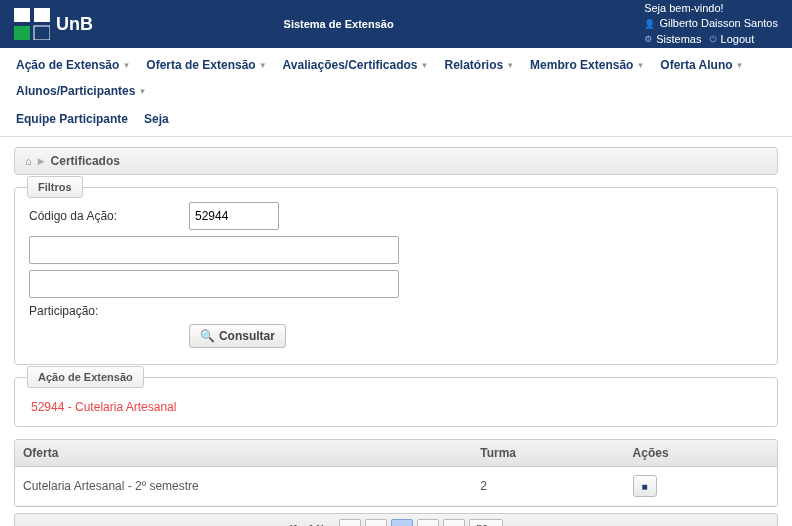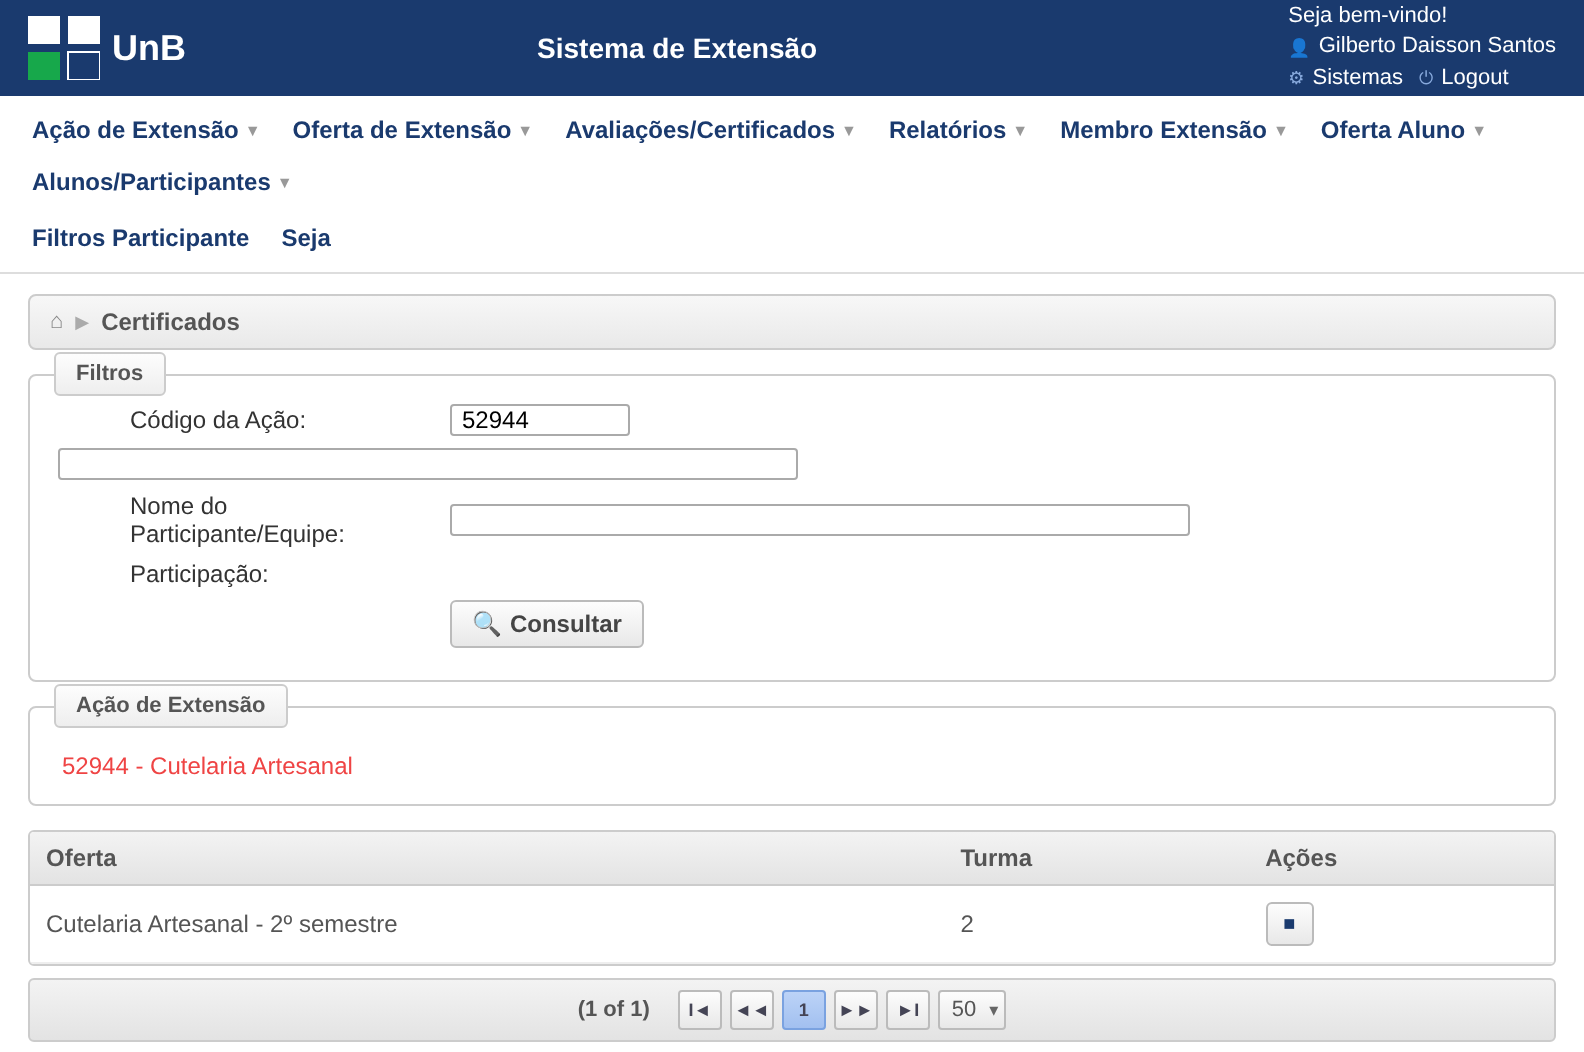--- a/index.html
+++ b/index.html
@@ -3,21 +3,21 @@
   <meta charset="utf-8">
   <style>
     * { box-sizing: border-box; margin: 0; padding: 0; }
     body { font-family: Arial, sans-serif; font-size: 12px; background: #fff; width: 792px; }
     
     
     .header { background: #1a3a6e; color: white; display: flex; align-items: center; padding: 8px 14px; height: 48px; }
     .logo-box { display: flex; align-items: center; gap: 6px; text-align: right; }
     .logo-svg { width: 36px; height: 32px; }
     .logo-text { font-size: 18px; font-weight: bold; }
-    .header-title { flex: 1; text-align: center; font-size: 14px; font-weight: bold; margin-left: -60px; }
+    .header-title { flex: 1; text-align: center; font-size: 11px; font-weight: bold; margin-left: -60px; }
     .user-info { font-size: 11px; line-height: 1.4; }
     .user-line { display: flex; align-items: center; gap: 4px; }
     .mini-icon { font-size: 9px; color: #88aadd; }
     .user-link { color: white; cursor: pointer; }
 
     
     .nav { background: #fff; border-bottom: 1px solid #ddd; padding: 6px 10px; }
     .nav-row { display: flex; flex-wrap: wrap; gap: 4px; }
     .nav-item { color: #1a3a6e; font-size: 12px; font-weight: bold; padding: 4px 6px; cursor: pointer; display: inline-flex; align-items: center; gap: 3px; }
     .nav-item .caret { font-size: 8px; color: #999; }
@@ -27,22 +27,22 @@
     
     .breadcrumb-bar { background: linear-gradient(#f7f7f7,#e9e9e9); border: 1px solid #ccc; border-radius: 4px; padding: 6px 10px; margin-bottom: 12px; display: flex; align-items: center; gap: 6px; color: #555; }
     .home-icon { font-size: 11px; color: #888; }
     .crumb-sep { color: #aaa; font-size: 9px; }
     .crumb-text { font-weight: bold; }
 
     .fieldset { border: 1px solid #ccc; border-radius: 4px; padding: 14px 14px 10px; margin-bottom: 12px; position: relative; }
     .legend { position: absolute; top: -12px; left: 12px; background: linear-gradient(#fdfdfd,#eee); border: 1px solid #ccc; border-radius: 3px; padding: 4px 10px; font-size: 11px; color: #555; font-weight: bold; }
     
     .form-row { display: flex; align-items: center; margin: 6px 0; gap: 10px; }
-    .form-label { width: 150px; color: #333; font-size: 12px; margin-left: 36px; }
-    .text-input { border: 1px solid #aaa; border-radius: 2px; padding: 3px 5px; font-size: 12px; height: 16px; }
+    .form-label { width: 150px; color: #333; font-size: 12px; }
+    .text-input { border: 1px solid #aaa; border-radius: 2px; padding: 3px 5px; font-size: 12px; height: 28px; }
     .w-small { width: 90px; }
     .w-large { width: 370px; }
     
     .radio-wrap { display: inline-flex; align-items: center; gap: 4px; margin-right: 12px; }
     
     .button { background: linear-gradient(#fdfdfd,#e8e8e8); border: 1px solid #bbb; border-radius: 3px; padding: 4px 10px; font-size: 12px; cursor: pointer; display: inline-flex; align-items: center; gap: 4px; color: #444; font-weight: bold; }
     
     .action-text { padding: 6px 2px 2px; color: #ef4444; }
 
     
@@ -116,21 +116,21 @@
     <span class="nav-item">
         <span>Oferta Aluno</span>
         <span class="caret">▼</span>
       </span>
     <span class="nav-item">
         <span>Alunos/Participantes</span>
         <span class="caret">▼</span>
       </span>
   </div>
   <div class="nav-row" style="margin-top:6px">
-    <span class="nav-item">Filtros Participante</span>
+    <span class="nav-item">Equipe Participante</span>
     <span class="nav-item">Seja</span>
   </div>
 </div>
 
 <div class="content">
 
   <div class="breadcrumb-bar">
     <span class="home-icon">⌂</span>
     <span class="crumb-sep">▶</span>
     <span class="crumb-text">Certificados</span>
@@ -140,21 +140,20 @@
     <div class="legend">Filtros</div>
 
     <div class="form-row">
       <label class="form-label">Código da Ação:</label>
       <input class="text-input w-small" value="52944" style="">
     </div>
     <div class="form-row">
       <input class="text-input w-large" value="" style="">
     </div>
     <div class="form-row">
-      <label class="form-label">Nome do Participante/Equipe:</label>
       <input class="text-input w-large" value="" style="">
     </div>
     <div class="form-row">
       <label class="form-label">Participação:</label>
     </div>
     <div class="form-row">
       <label class="form-label"></label>
       <button class="button">
         <span>🔍</span>
         <span>Consultar</span>

